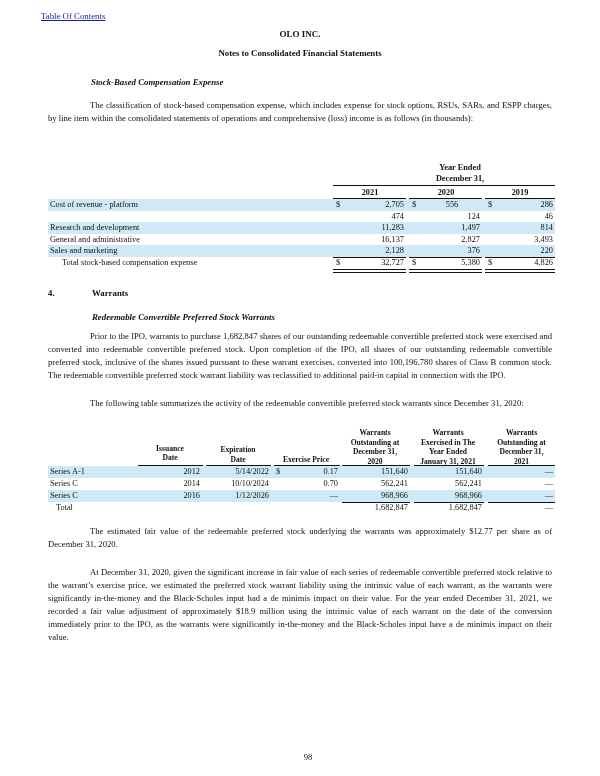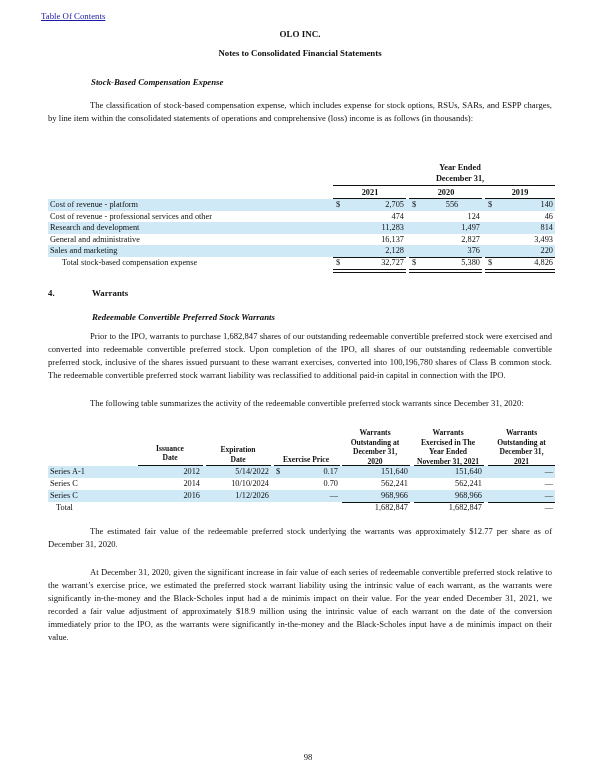--- a/index.html
+++ b/index.html
@@ -61,24 +61,23 @@
   <div class="t1-rule" style="left:361px; width:73px; top:36px;"></div>
   <div class="t1-rule" style="left:437px; width:70px; top:36px;"></div>
 
   <div class="row shade" style="top:37px;">
     <span class="label">Cost of revenue - platform</span>
     <span class="cur" style="left:288px;">$</span>
     <span class="val" style="left:300px; width:56px;">2,705</span>
     <span class="cur" style="left:364px;">$</span>
     <span class="val" style="left:376px; width:56px;text-align:center;">556</span>
     <span class="cur" style="left:440px;">$</span>
-    <span class="val" style="left:452px; width:53px;">140</span>
+    <span class="val" style="left:452px; width:53px;">286</span>
   </div>
   <div class="row" style="top:48.5px;">
-    <span class="label">Cost of revenue - professional services and other</span>
     <span class="val" style="left:300px; width:56px;">474</span>
     <span class="val" style="left:376px; width:56px;">124</span>
     <span class="val" style="left:452px; width:53px;">46</span>
   </div>
   <div class="row shade" style="top:60px;">
     <span class="label">Research and development</span>
     <span class="val" style="left:300px; width:56px;">11,283</span>
     <span class="val" style="left:376px; width:56px;">1,497</span>
     <span class="val" style="left:452px; width:53px;">814</span>
   </div>
@@ -134,21 +133,21 @@
   <div class="hdr2" style="left:294px; width:66px; top:-6px;">
     <div>Warrants</div>
     <div>Outstanding at</div>
     <div>December 31,</div>
     <div>2020</div>
   </div>
   <div class="hdr2" style="left:366px; width:68px; top:-6px;">
     <div>Warrants</div>
     <div>Exercised in The</div>
     <div>Year Ended</div>
-    <div>November 31, 2021</div>
+    <div>January 31, 2021</div>
   </div>
   <div class="hdr2" style="left:440px; width:67px; top:-6px;">
     <div>Warrants</div>
     <div>Outstanding at</div>
     <div>December 31,</div>
     <div>2021</div>
   </div>
   <div class="t1-rule" style="left:90px; width:65px; top:31px;"></div>
   <div class="t1-rule" style="left:158px; width:65px; top:31px;"></div>
   <div class="t1-rule" style="left:226px; width:66px; top:31px;"></div>

